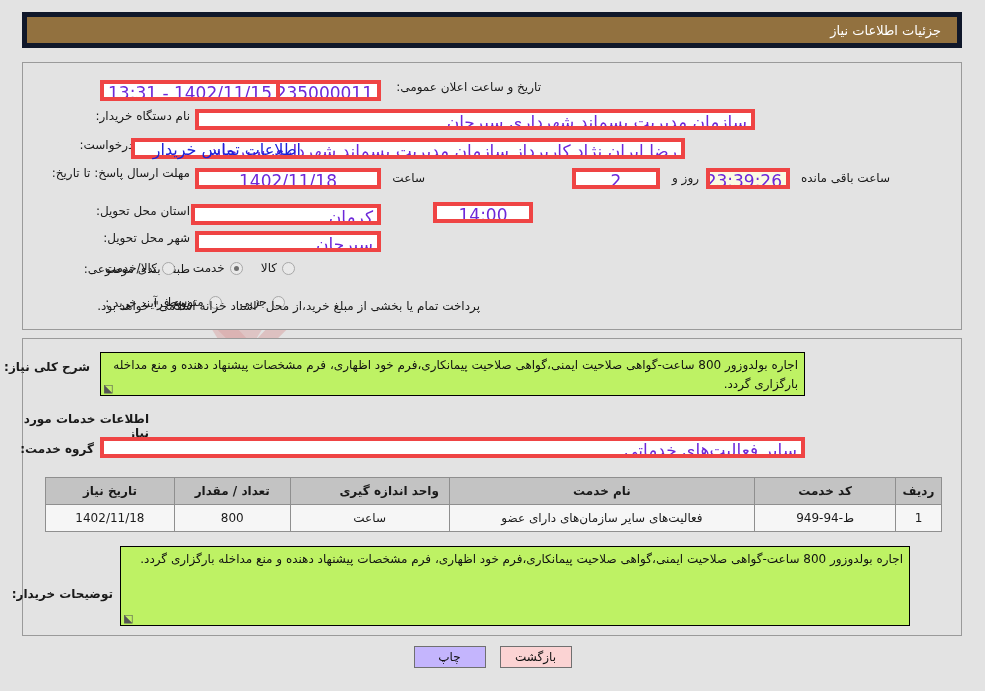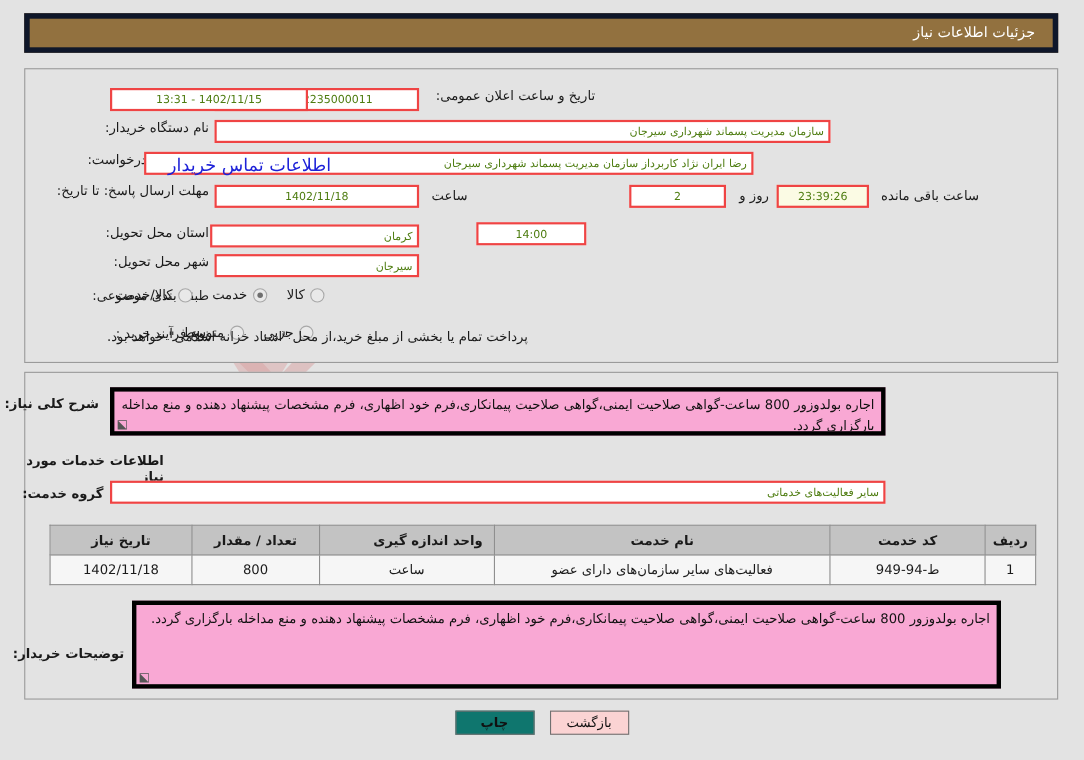--- a/index.html
+++ b/index.html
@@ -109,27 +109,27 @@
     white-space: nowrap;
   }
   .lbl {
     color: #1a1a1a;
     font-size: 12px;
     white-space: nowrap;
   }
   .lbl.bold { font-weight: bold; }
   .inp {
     background: #ffffff;
-    border: 2px solid #ef4444;
+    border: 4px solid #ef4444;
     box-sizing: border-box;
     height: 21px;
     line-height: 19px;
-    font-size: 10px;
+    font-size: 17px;
     font-family: "DejaVu Sans", "Liberation Sans", sans-serif;
-    color: #4d7c0f;
+    color: #6d28d9;
     padding: 0 4px;
     text-align: center;
     overflow: hidden;
     white-space: nowrap;
   }
   .inp.rtl-start { text-align: right; }
   .inp.timer {
     background: #fbfbe4;
   }
   .link {
@@ -161,22 +161,22 @@
     content: "";
     position: absolute;
     left: 3px; top: 3px;
     width: 5px; height: 5px;
     border-radius: 50%;
     background: #6f6f6f;
   }
 
   
   .ta {
-    background: #f9a8d4;
-    border: 4px solid #000000;
+    background: #bef264;
+    border: 1px solid #000000;
     box-sizing: border-box;
     font-size: 12px;
     line-height: 19px;
     color: #111;
     padding: 3px 6px 0 6px;
     text-align: right;
     position: relative;
     overflow: hidden;
   }
   .ta .grip {
@@ -237,21 +237,21 @@
     font-size: 12px;
     font-family: "DejaVu Sans", "Liberation Sans", sans-serif;
     color: #111;
     cursor: pointer;
     padding: 0 10px;
     line-height: 20px;
     text-align: center;
     box-sizing: border-box;
   }
   .btn-back  { background: #fbd3d3; }
-  .btn-print { background: #0f766e; font-weight: bold; }
+  .btn-print { background: #c4b5fd; }
 
   .section-title {
     position: absolute;
     font-weight: bold;
     font-size: 12px;
     color: #1a1a1a;
     z-index: 11;
   }
 </style>
 </head>

